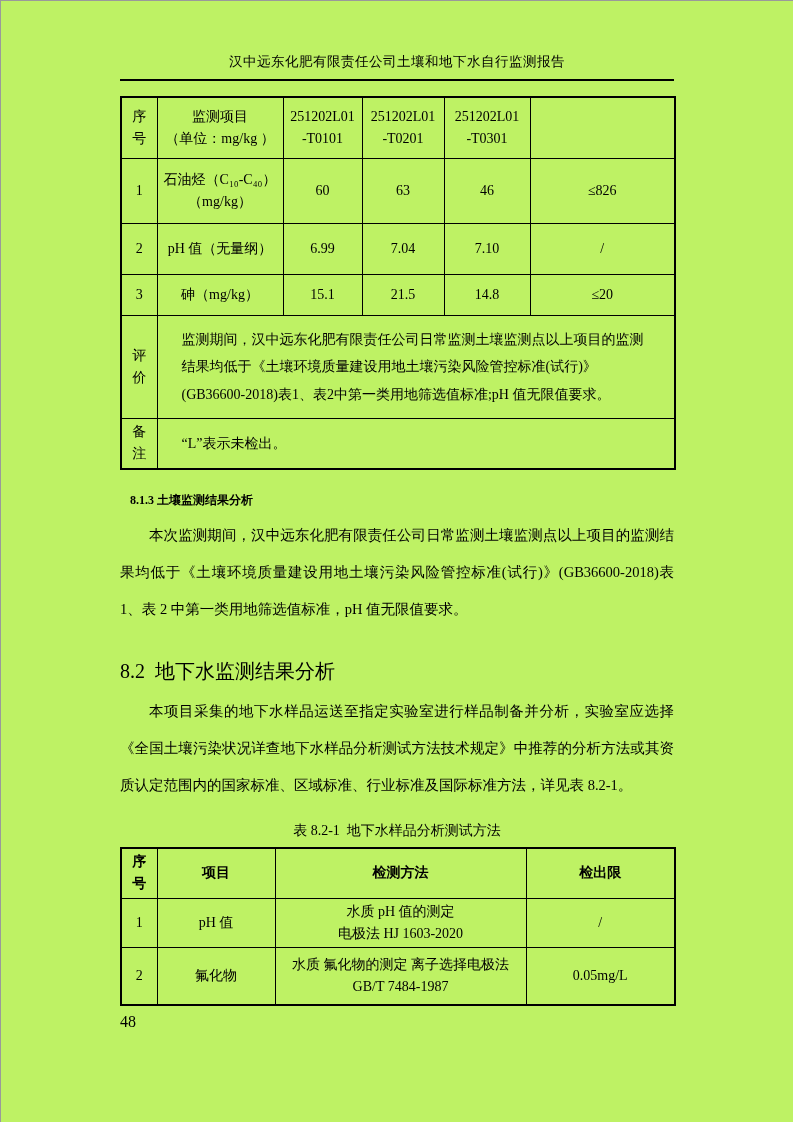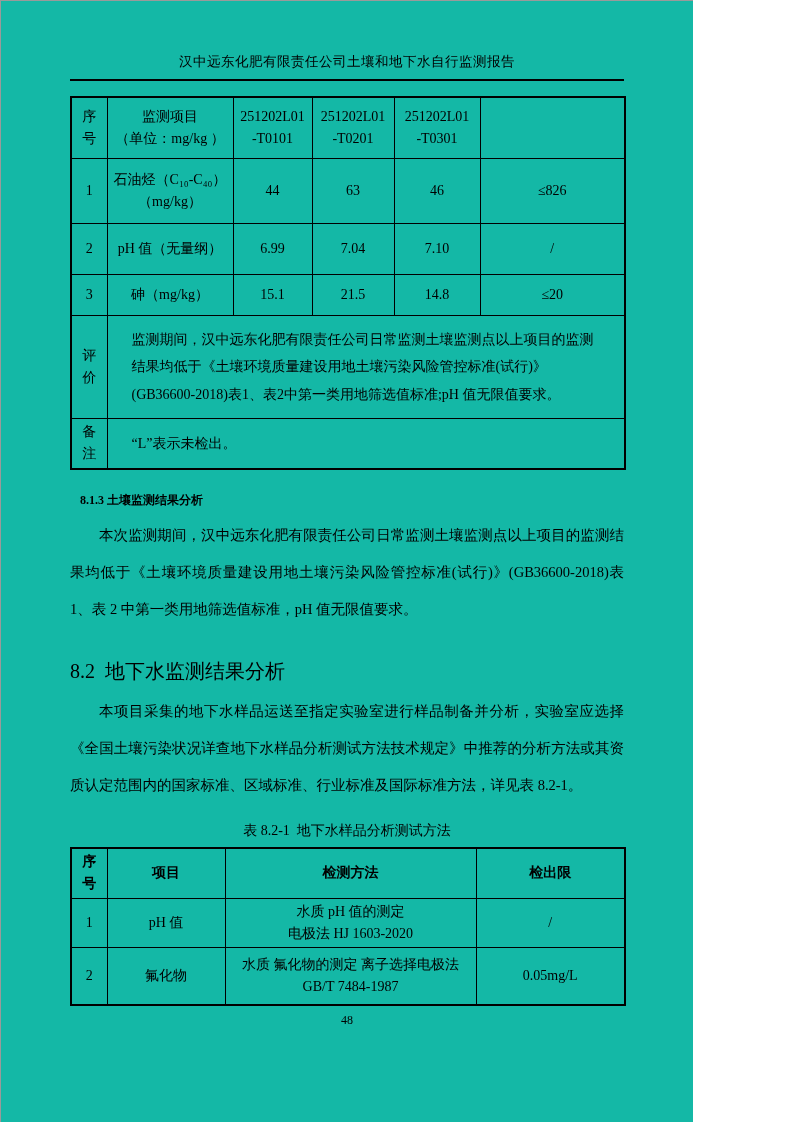--- a/index.html
+++ b/index.html
@@ -7,26 +7,26 @@
     padding: 0;
     background: #ffffff;
   }
   body {
     width: 793px;
     height: 1122px;
     font-family: "Liberation Serif", "DejaVu Serif", serif;
     color: #000000;
   }
   .page {
-    width: 693px;
+    width: 793px;
     height: 1122px;
     box-sizing: border-box;
     border-top: 1px solid #9a9a9a;
     border-left: 1px solid #9a9a9a;
-    background: #14b8a6;
+    background: #bef264;
     overflow: hidden;
   }
   .content {
     width: 554px;
     margin: 0 auto;
     padding-top: 52px;
   }
   .doc-header {
     text-align: center;
     font-size: 13.5px;
@@ -80,22 +80,22 @@
     margin: 8px 0 0 0;
   }
   .table-caption {
     text-align: center;
     font-size: 14px;
     font-weight: normal;
     margin-top: 18px;
     white-space: pre-wrap;
   }
   .page-number {
-    text-align: center;
-    font-size: 12px;
+    text-align: left;
+    font-size: 16px;
     margin-top: 7px;
   }
 </style>
 </head>
 <body>
 
 <div class="page">
   <div class="content">
 
     <div class="doc-header">汉中远东化肥有限责任公司土壤和地下水自行监测报告</div>
@@ -120,21 +120,21 @@
           <td>251202L01
 -T0201</td>
           <td>251202L01
 -T0301</td>
           <td></td>
         </tr>
         <tr>
           <td style="height:60px">1</td>
           <td>石油烃（C₁₀-C₄₀）
 （mg/kg）</td>
-          <td>44</td>
+          <td>60</td>
           <td>63</td>
           <td>46</td>
           <td>≤826</td>
         </tr>
         <tr>
           <td style="height:46px">2</td>
           <td>pH 值（无量纲）</td>
           <td>6.99</td>
           <td>7.04</td>
           <td>7.10</td>

